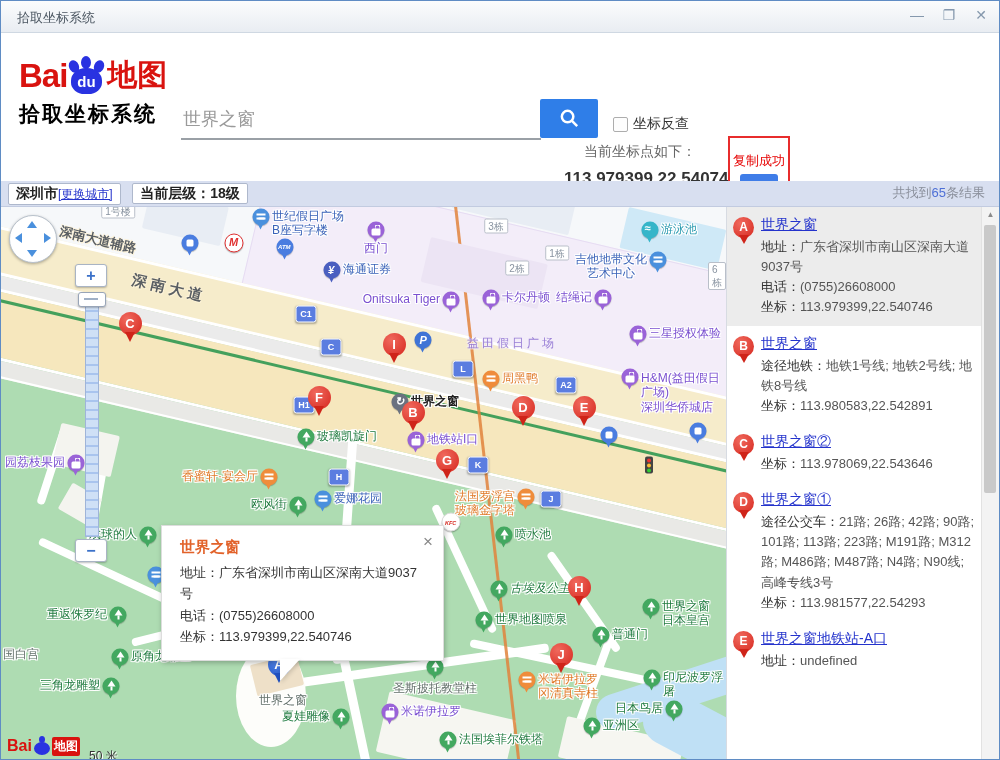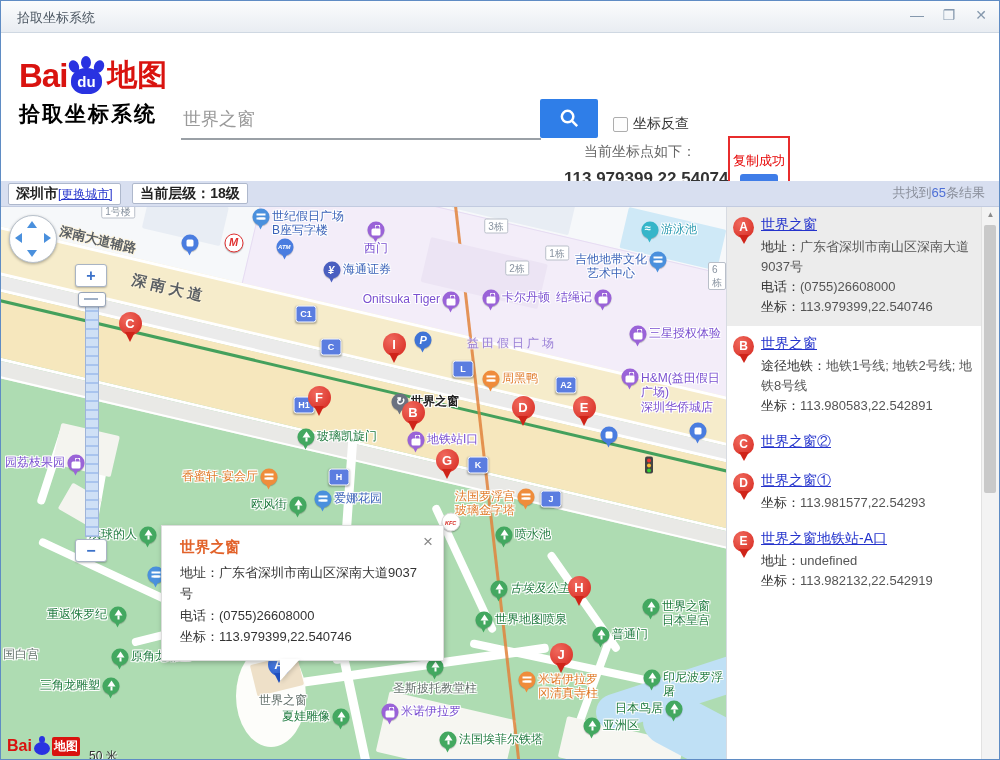--- a/index.html
+++ b/index.html
@@ -496,33 +496,33 @@
           <div class="r-item">
             <span class="spin">
               <span class="sp">B</span>
             </span>
             <div class="r-body"><a class="r-title">世界之窗</a><div class="r-line"><span>途径地铁：</span><span class="r-val">地铁1号线; 地铁2号线; 地铁8号线</span></div><div class="r-line"><span>坐标：</span><span class="r-val">113.980583,22.542891</span></div></div>
           </div>
           <div class="r-item">
             <span class="spin">
               <span class="sp">C</span>
             </span>
-            <div class="r-body"><a class="r-title">世界之窗②</a></div>
+            <div class="r-body"><a class="r-title">世界之窗②</a><div class="r-line"><span>坐标：</span><span class="r-val">113.978069,22.543646</span></div></div>
           </div>
           <div class="r-item">
             <span class="spin">
               <span class="sp">D</span>
             </span>
-            <div class="r-body"><a class="r-title">世界之窗①</a><div class="r-line"><span>坐标：</span><span class="r-val">113.981577,22.54293</span></div></div>
+            <div class="r-body"><a class="r-title">世界之窗①</a><div class="r-line"><span>途径公交车：</span><span class="r-val">21路; 26路; 42路; 90路; 101路; 113路; 223路; M191路; M312路; M486路; M487路; N4路; N90线; 高峰专线3号</span></div><div class="r-line"><span>坐标：</span><span class="r-val">113.981577,22.54293</span></div></div>
           </div>
           <div class="r-item">
             <span class="spin">
               <span class="sp">E</span>
             </span>
-            <div class="r-body"><a class="r-title">世界之窗地铁站-A口</a><div class="r-line"><span>地址：</span><span class="r-val">undefined</span></div><div class="r-line"><span>坐标：</span><span class="r-val">113.982132,22.542919</span></div></div>
+            <div class="r-body"><a class="r-title">世界之窗地铁站-A口</a><div class="r-line"><span>地址：</span><span class="r-val">undefined</span></div></div>
           </div>
           <div class="r-item"></div>
         </div>
       <div class="sb">
         <div class="sb-up">▲</div>
         <div class="sb-thumb"></div>
       </div>
     </div>
 
   </div>

